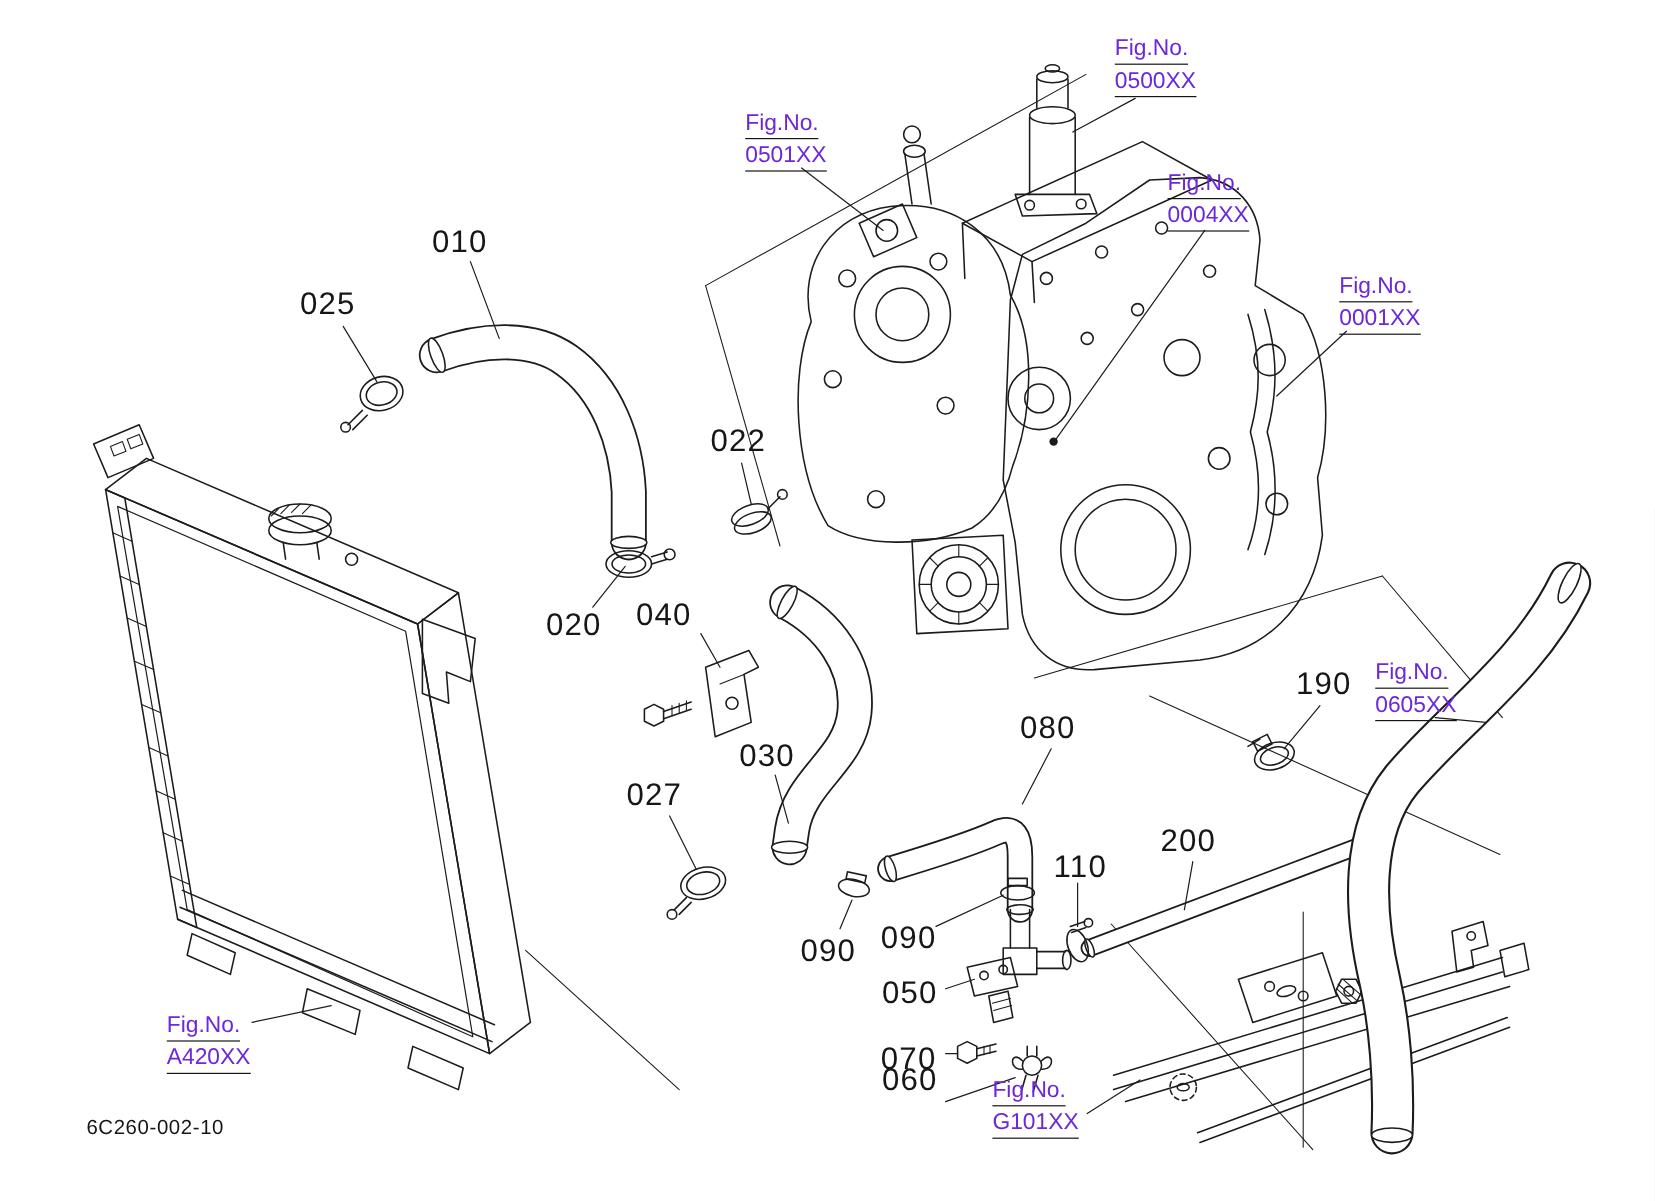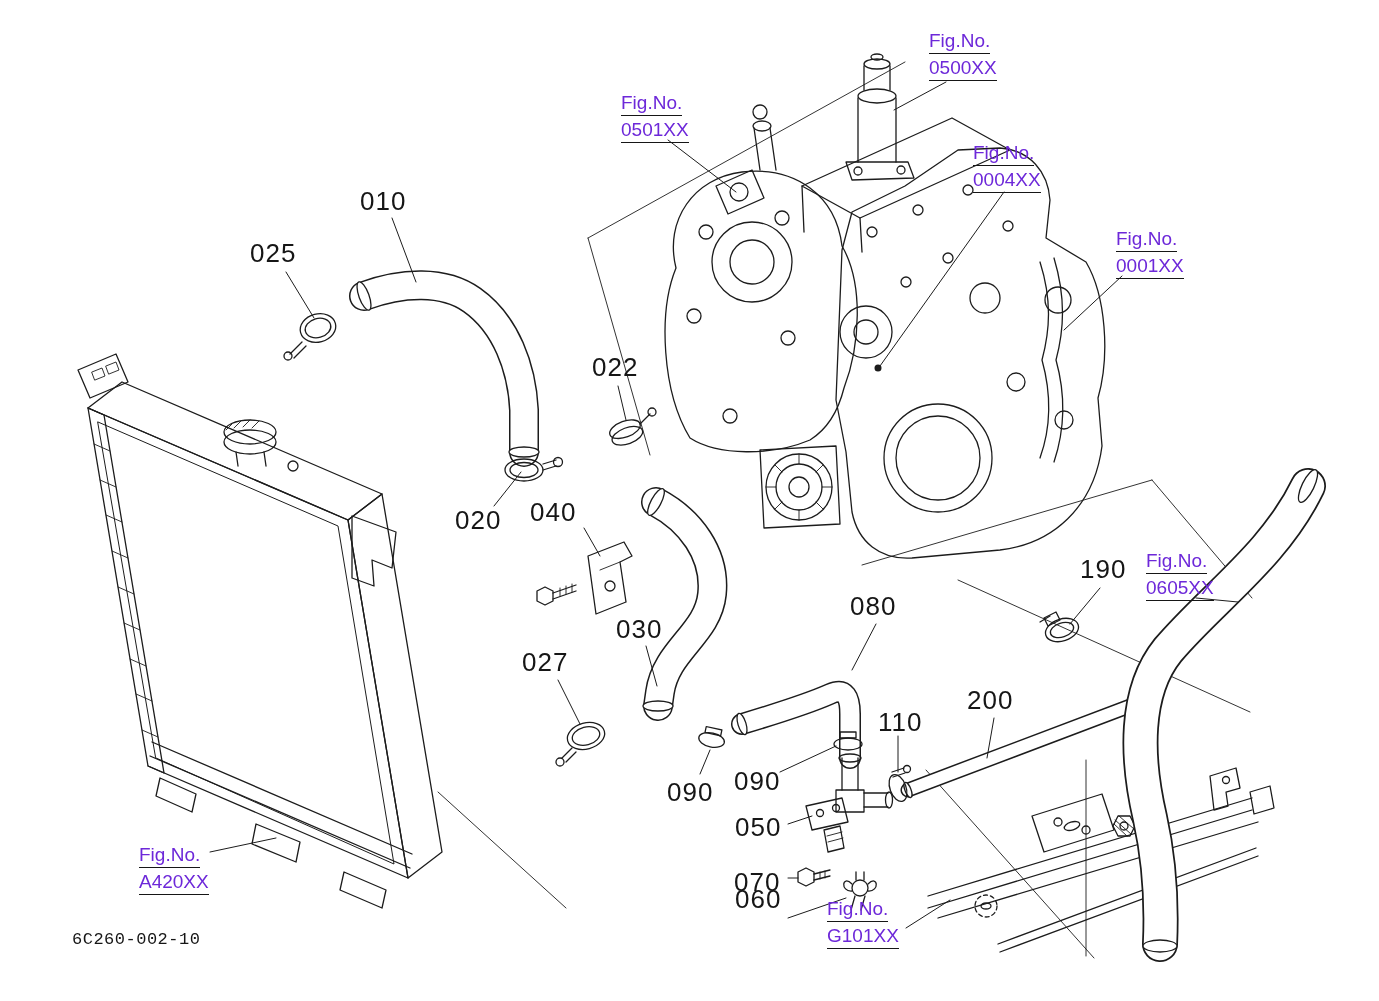--- a/index.html
+++ b/index.html
@@ -31,21 +31,20 @@
     display:table;
     border-bottom:1.5px solid #161616;
     padding-bottom:1px;
     margin-bottom:3px;
   }
   .drawing-code{
     position:absolute;
     font-size:17px;
     letter-spacing:0.5px;
     color:#161616;
-    font-family:Liberation Mono, monospace;
   }
 </style>
 </head>
 <body>
 
 <div class="stage">
 
   <svg viewBox="0 0 1379 1001" width="1379" height="1001">
     <g stroke="#1c1c1c" fill="none" stroke-width="1.3" stroke-linejoin="round" stroke-linecap="round">
 

